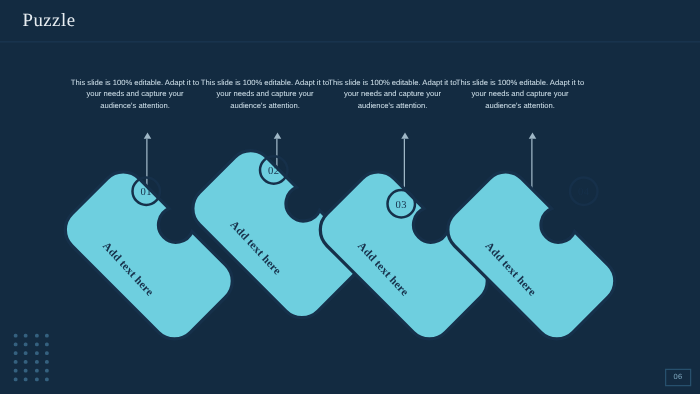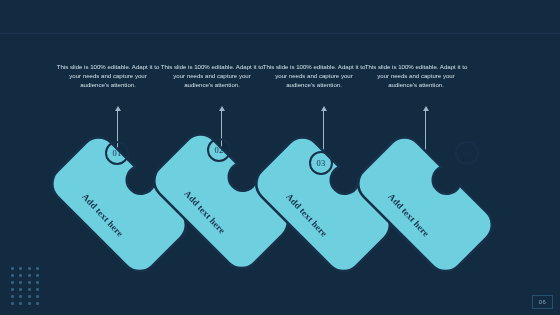--- a/index.html
+++ b/index.html
@@ -151,20 +151,21 @@
     white-space: nowrap;
     letter-spacing: 0.2px;
     transform-origin: left center;
   }
 </style>
 </head>
 <body>
 
 <div id="slide">
 
+  <div id="title">Puzzle</div>
   <div id="title-rule"></div>
 
   <div class="callout" style="left:56px; top:62px;">This slide is 100% editable. Adapt it to your needs and capture your audience's attention.</div>
   <div class="callout" style="left:160px; top:62px;">This slide is 100% editable. Adapt it to your needs and capture your audience's attention.</div>
   <div class="callout" style="left:262px; top:62px;">This slide is 100% editable. Adapt it to your needs and capture your audience's attention.</div>
   <div class="callout" style="left:364px; top:62px;">This slide is 100% editable. Adapt it to your needs and capture your audience's attention.</div>
 
   <div class="leader" style="left:117px; top:111px; height:45px;">
     <div class="arrowhead"></div>
   </div>
@@ -191,21 +192,21 @@
                  a 18,18 0 0 1 -18,18
                  L 24,134
                  a 18,18 0 0 1 -18,-18
                  Z" fill="#6ecfdf" stroke="#16304a" stroke-width="2.6"></path>
       </g>
     </svg>
     <div class="badge" style="left:33px; top:9px;">01</div>
     <div class="tag-text" style="left:12px; top:58px; transform:rotate(47deg);">Add text here</div>
   </div>
 
-  <div class="piece" style="left:174px; top:129px;">
+  <div class="piece" style="left:174px; top:115px;">
     <svg width="120" height="130" viewBox="0 0 120 130">
       <g transform="rotate(-45 52 66)">
         <path d="M 6,18
                  a 18,18 0 0 1 18,-18
                  L 64,0
                  a 18,18 0 0 1 18,18
                  L 82,52
                  a 14,14 0 1 0 0,26
                  L 82,116
                  a 18,18 0 0 1 -18,18

